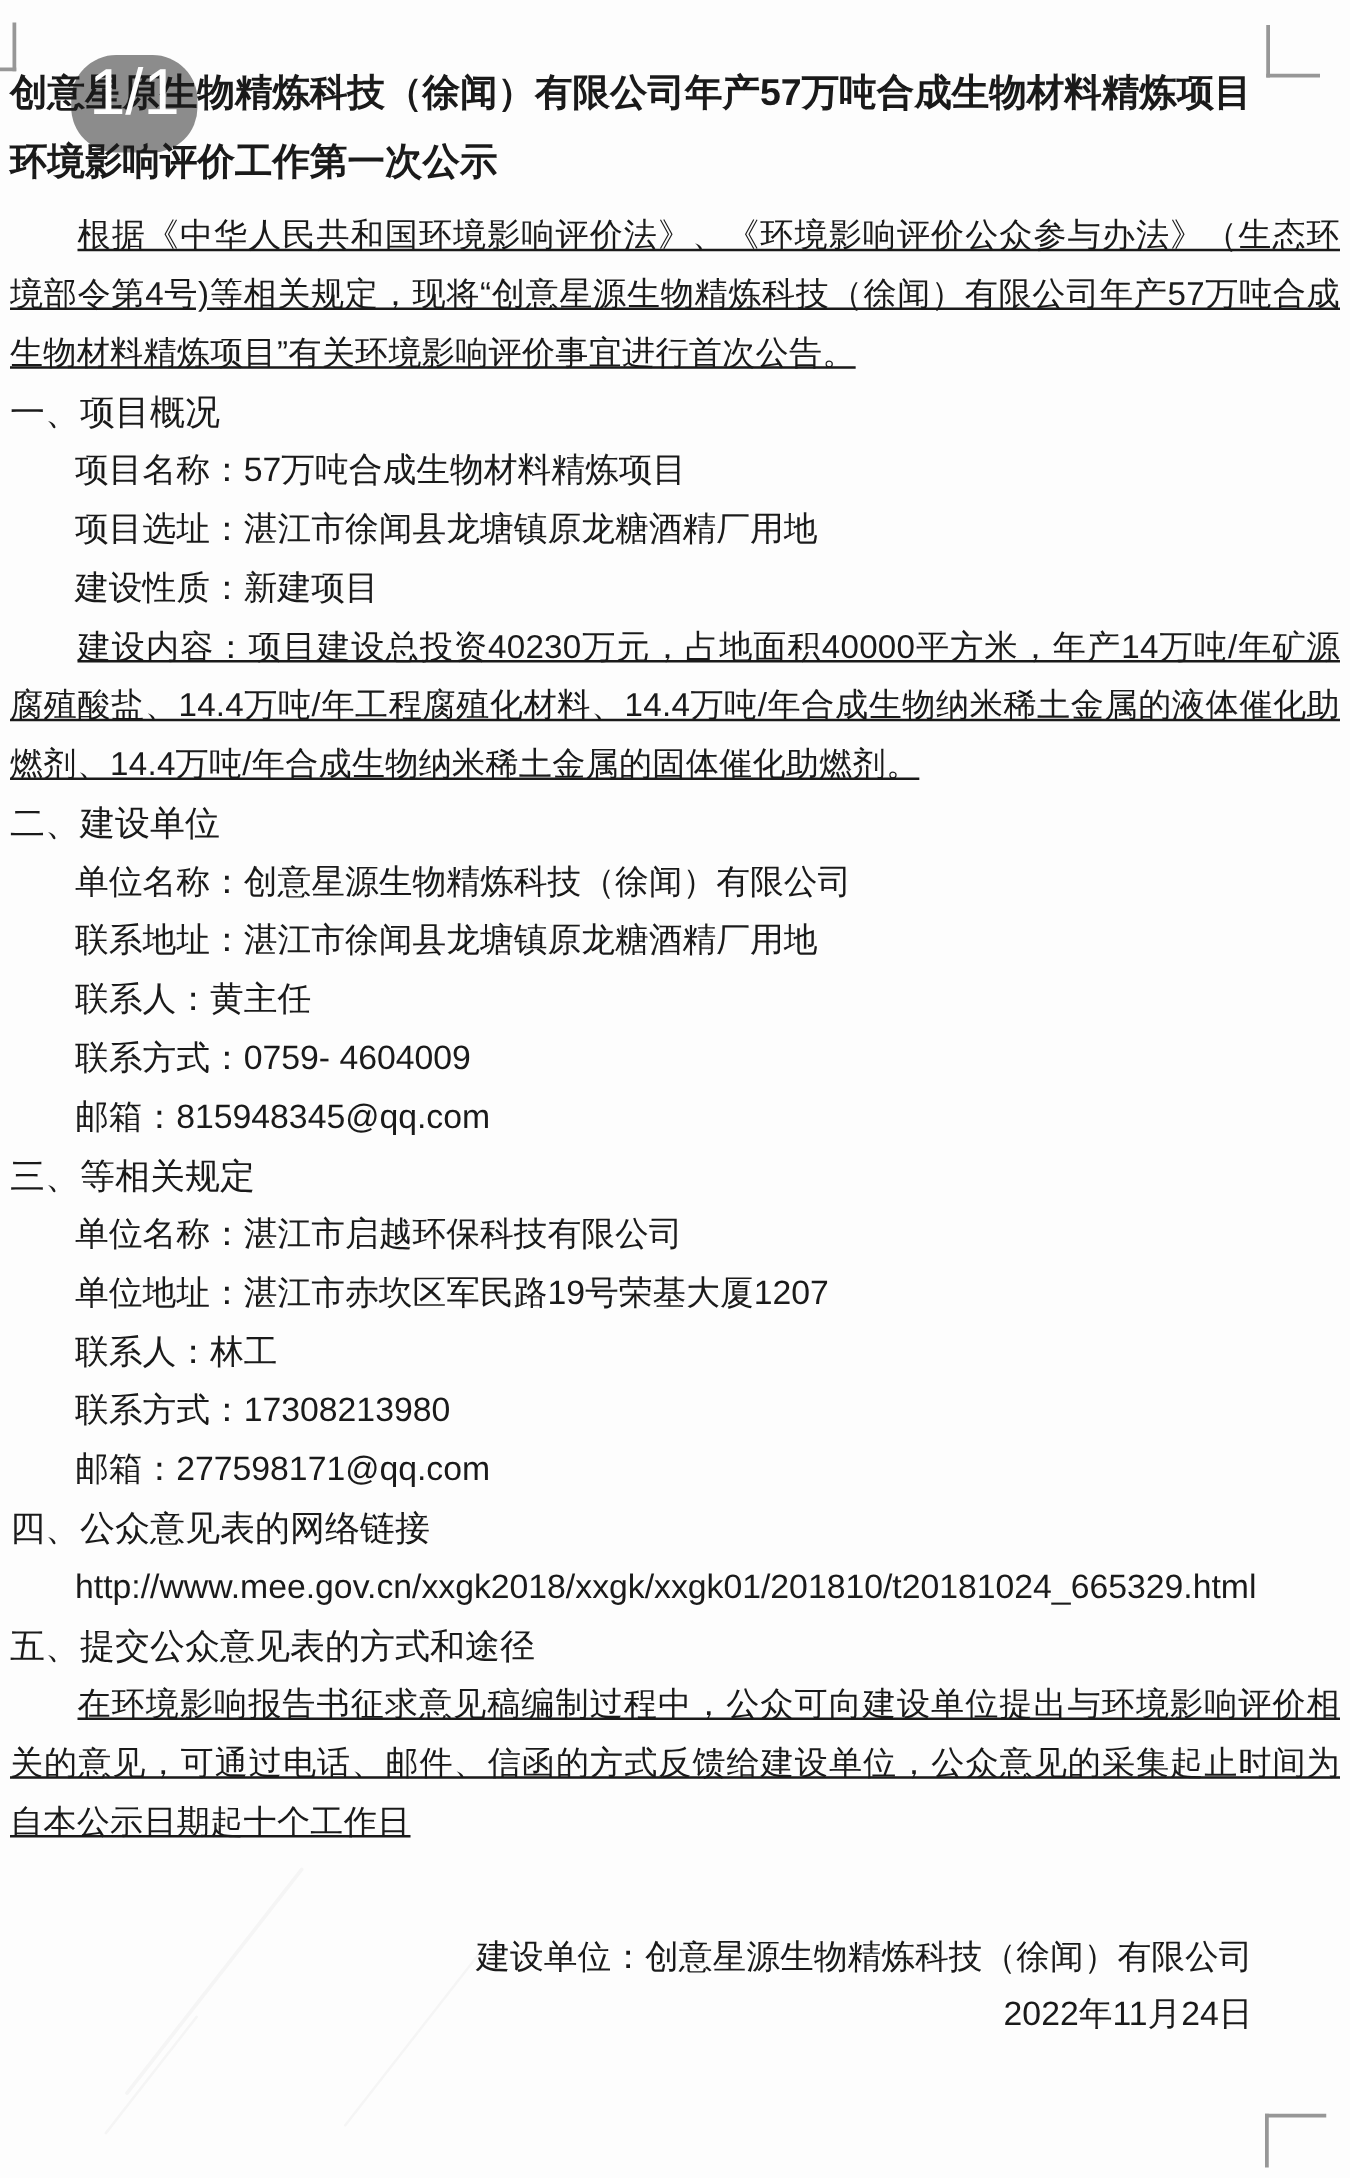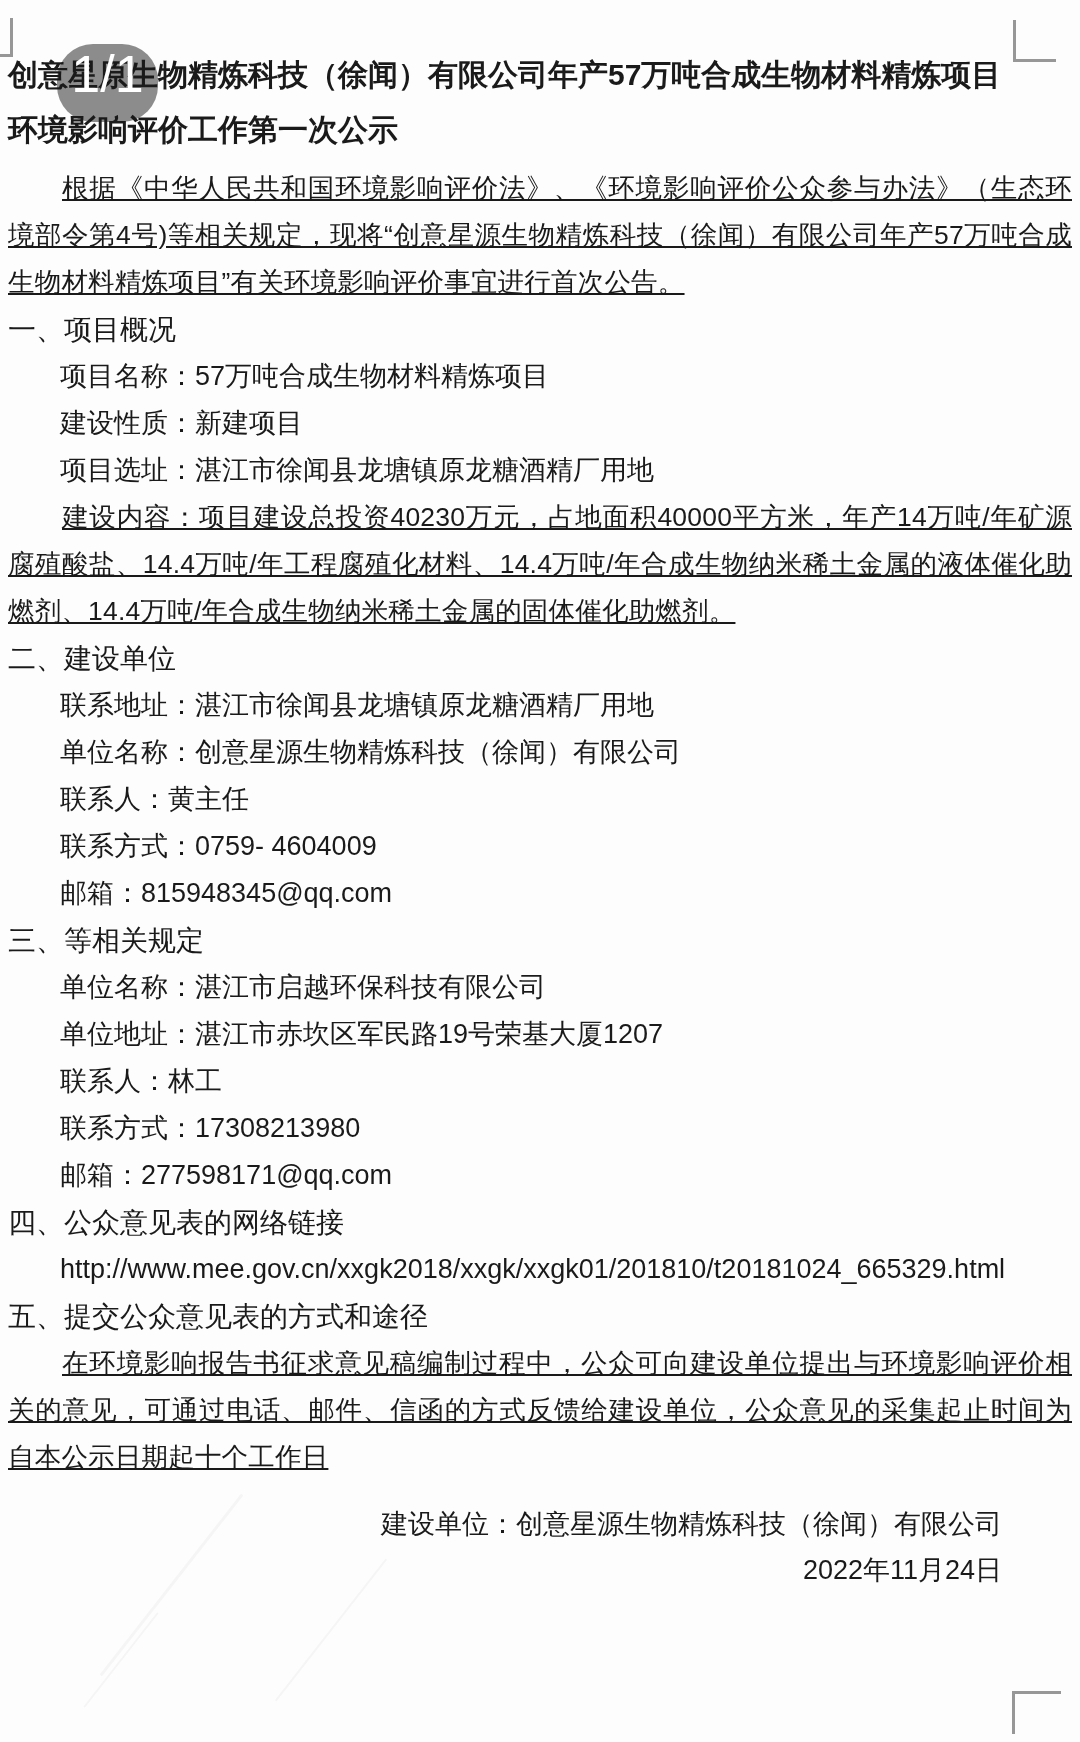--- a/index.html
+++ b/index.html
@@ -45,21 +45,21 @@
   .item{
     font-size:27px;line-height:47px;margin:0;
     padding-left:52px;white-space:nowrap;
   }
   .heading{
     font-size:28px;line-height:47px;margin:0;font-weight:normal;
   }
   .url{letter-spacing:0}
 
   .signoff{
-    margin-top:20px;text-align:right;padding-right:70px;
+    margin-top:61px;text-align:right;padding-right:70px;
   }
   .signoff-line{
     margin:0;font-size:27px;line-height:46px;
   }
 
   
   .streak{position:absolute;background:#6a6a6a;opacity:.05;border-radius:2px}
   .streak-1{left:170px;top:1470px;width:3px;height:230px;transform:rotate(38deg)}
   .streak-2{left:330px;top:1540px;width:2px;height:180px;transform:rotate(38deg)}
   .streak-3{left:120px;top:1600px;width:2px;height:120px;transform:rotate(38deg)}
@@ -84,27 +84,27 @@
     <div>创意星原生物精炼科技（徐闻）有限公司年产57万吨合成生物材料精炼项目</div>
     <div>环境影响评价工作第一次公示</div>
   </h1>
 
   <div class="bodyflow">
 
     <p class="para">根据《中华人民共和国环境影响评价法》、《环境影响评价公众参与办法》（生态环境部令第4号)等相关规定，现将“创意星源生物精炼科技（徐闻）有限公司年产57万吨合成生物材料精炼项目”有关环境影响评价事宜进行首次公告。</p>
 
     <h2 class="heading">一、项目概况</h2>
     <p class="item">项目名称：57万吨合成生物材料精炼项目</p>
+    <p class="item">项目选址：湛江市徐闻县龙塘镇原龙糖酒精厂用地</p>
     <p class="item">建设性质：新建项目</p>
-    <p class="item">项目选址：湛江市徐闻县龙塘镇原龙糖酒精厂用地</p>
     <p class="para">建设内容：项目建设总投资40230万元，占地面积40000平方米，年产14万吨/年矿源腐殖酸盐、14.4万吨/年工程腐殖化材料、14.4万吨/年合成生物纳米稀土金属的液体催化助燃剂、14.4万吨/年合成生物纳米稀土金属的固体催化助燃剂。</p>
 
     <h2 class="heading">二、建设单位</h2>
+    <p class="item">单位名称：创意星源生物精炼科技（徐闻）有限公司</p>
     <p class="item">联系地址：湛江市徐闻县龙塘镇原龙糖酒精厂用地</p>
-    <p class="item">单位名称：创意星源生物精炼科技（徐闻）有限公司</p>
     <p class="item">联系人：黄主任</p>
     <p class="item">联系方式：0759- 4604009</p>
     <p class="item">邮箱：815948345@qq.com</p>
 
     <h2 class="heading">三、等相关规定</h2>
     <p class="item">单位名称：湛江市启越环保科技有限公司</p>
     <p class="item">单位地址：湛江市赤坎区军民路19号荣基大厦1207</p>
     <p class="item">联系人：林工</p>
     <p class="item">联系方式：17308213980</p>
     <p class="item">邮箱：277598171@qq.com</p>

